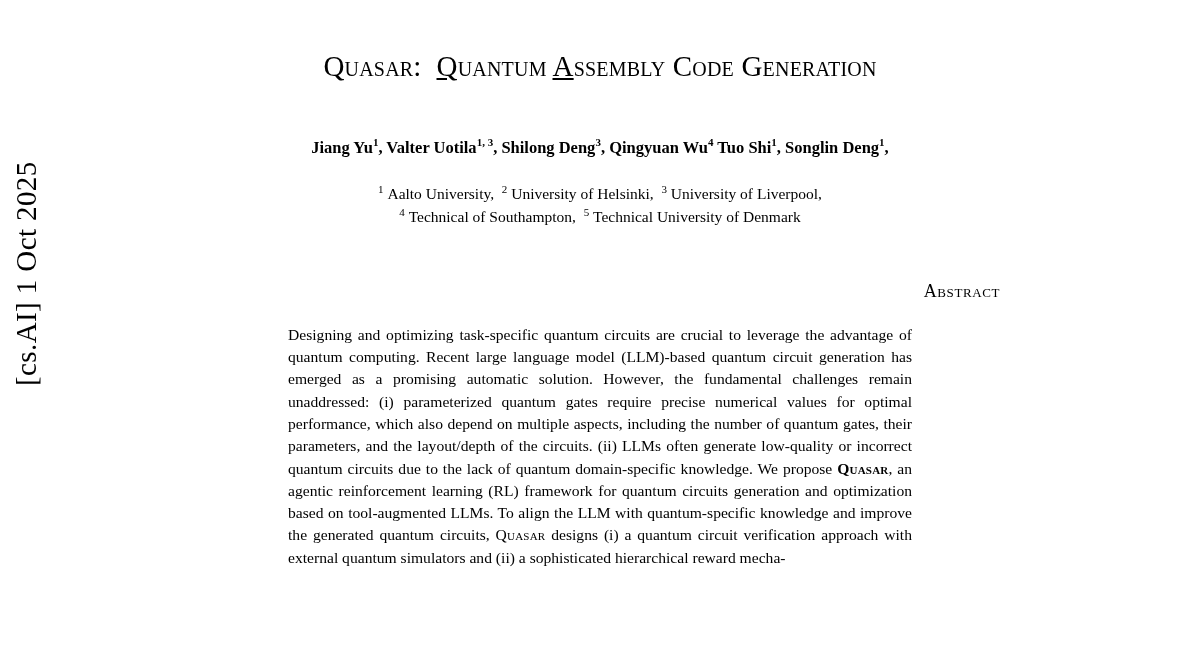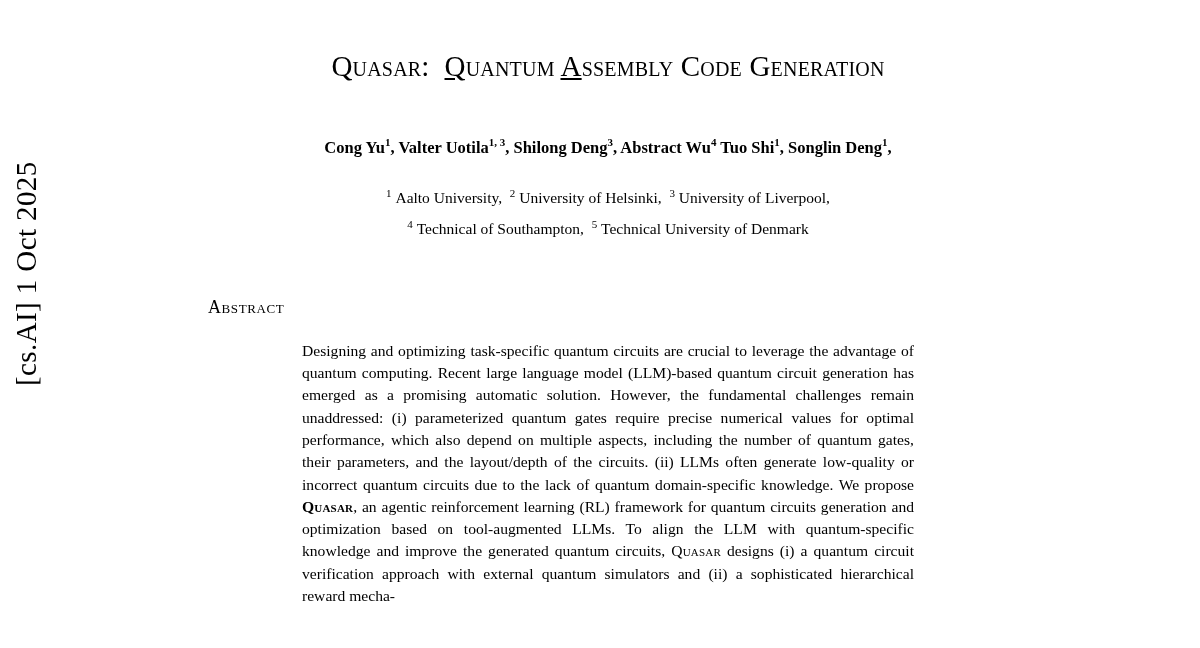--- a/index.html
+++ b/index.html
@@ -28,21 +28,21 @@
     font-family: "Liberation Serif", "DejaVu Serif", serif;
     font-size: 29px;
     letter-spacing: 0.4px;
     color: #000;
     white-space: nowrap;
   }
 
   
   .column {
     position: absolute;
-    left: 208px;
+    left: 200px;
     top: 0;
     width: 800px;
   }
 
   .title {
     margin-top: 46px;
     text-align: center;
     font-size: 29px;
     line-height: 40px;
     font-variant: small-caps;
@@ -60,27 +60,27 @@
     font-size: 16.5px;
     font-weight: bold;
     line-height: 25px;
   }
   .authors sup { font-size: 11px; font-weight: bold; vertical-align: super; }
 
   .affils {
     margin-top: 20px;
     text-align: center;
     font-size: 15.5px;
-    line-height: 26px;
+    line-height: 18px;
   }
   .affils sup { font-size: 11px; vertical-align: super; }
 
   .abstract-head {
     margin-top: 55px;
-    text-align: left;
+    text-align: right;
     font-size: 18px;
     font-variant: small-caps;
     letter-spacing: 0.6px;
   }
 
   .abstract-body {
     margin: 22px auto 0 auto;
     width: 640px;
     font-size: 15.6px;
     line-height: 22.3px;
@@ -90,38 +90,38 @@
   }
   .abstract-body .sc {
     font-variant: small-caps;
     font-weight: bold;
     letter-spacing: 0.2px;
   }
   .abstract-body .scn {
     font-variant: small-caps;
     letter-spacing: 0.2px;
   }
-  .abstract-body p { margin: 14px; }
+  .abstract-body p { margin: 8px; }
 </style>
 </head>
 <body>
 
 <div class="page">
 
   <div class="arxiv-stamp">[cs.AI]  1 Oct 2025</div>
 
   <div class="column">
 
     <div class="title">
       <span class="line"><span>Quasar:</span>&nbsp; <span class="u">Q</span><span>uantum </span><span class="u">A</span><span>ssembly Code Generation</span></span>
     </div>
 
     <div class="authors">
       <div>
-        <span>Cong Yu</span><sup>1</sup><span>, </span><span>Valter Uotila</span><sup>1, 3</sup><span>, </span><span>Shilong Deng</span><sup>3</sup><span>, </span><span>Abstract Wu</span><sup>4</sup><span> </span><span>Tuo Shi</span><sup>1</sup><span>, </span><span>Songlin Deng</span><sup>1</sup><span>,</span>
+        <span>Jiang Yu</span><sup>1</sup><span>, </span><span>Valter Uotila</span><sup>1, 3</sup><span>, </span><span>Shilong Deng</span><sup>3</sup><span>, </span><span>Qingyuan Wu</span><sup>4</sup><span> </span><span>Tuo Shi</span><sup>1</sup><span>, </span><span>Songlin Deng</span><sup>1</sup><span>,</span>
       </div>
     </div>
 
     <div class="affils">
       <div>
         <sup>1</sup>&nbsp;<span>Aalto University,</span>&nbsp;&nbsp;<sup>2</sup>&nbsp;<span>University of Helsinki,</span>&nbsp;&nbsp;<sup>3</sup>&nbsp;<span>University of Liverpool,</span>
       </div>
       <div>
         <sup>4</sup>&nbsp;<span>Technical of Southampton,</span>&nbsp;&nbsp;<sup>5</sup>&nbsp;<span>Technical University of Denmark</span>
       </div>

